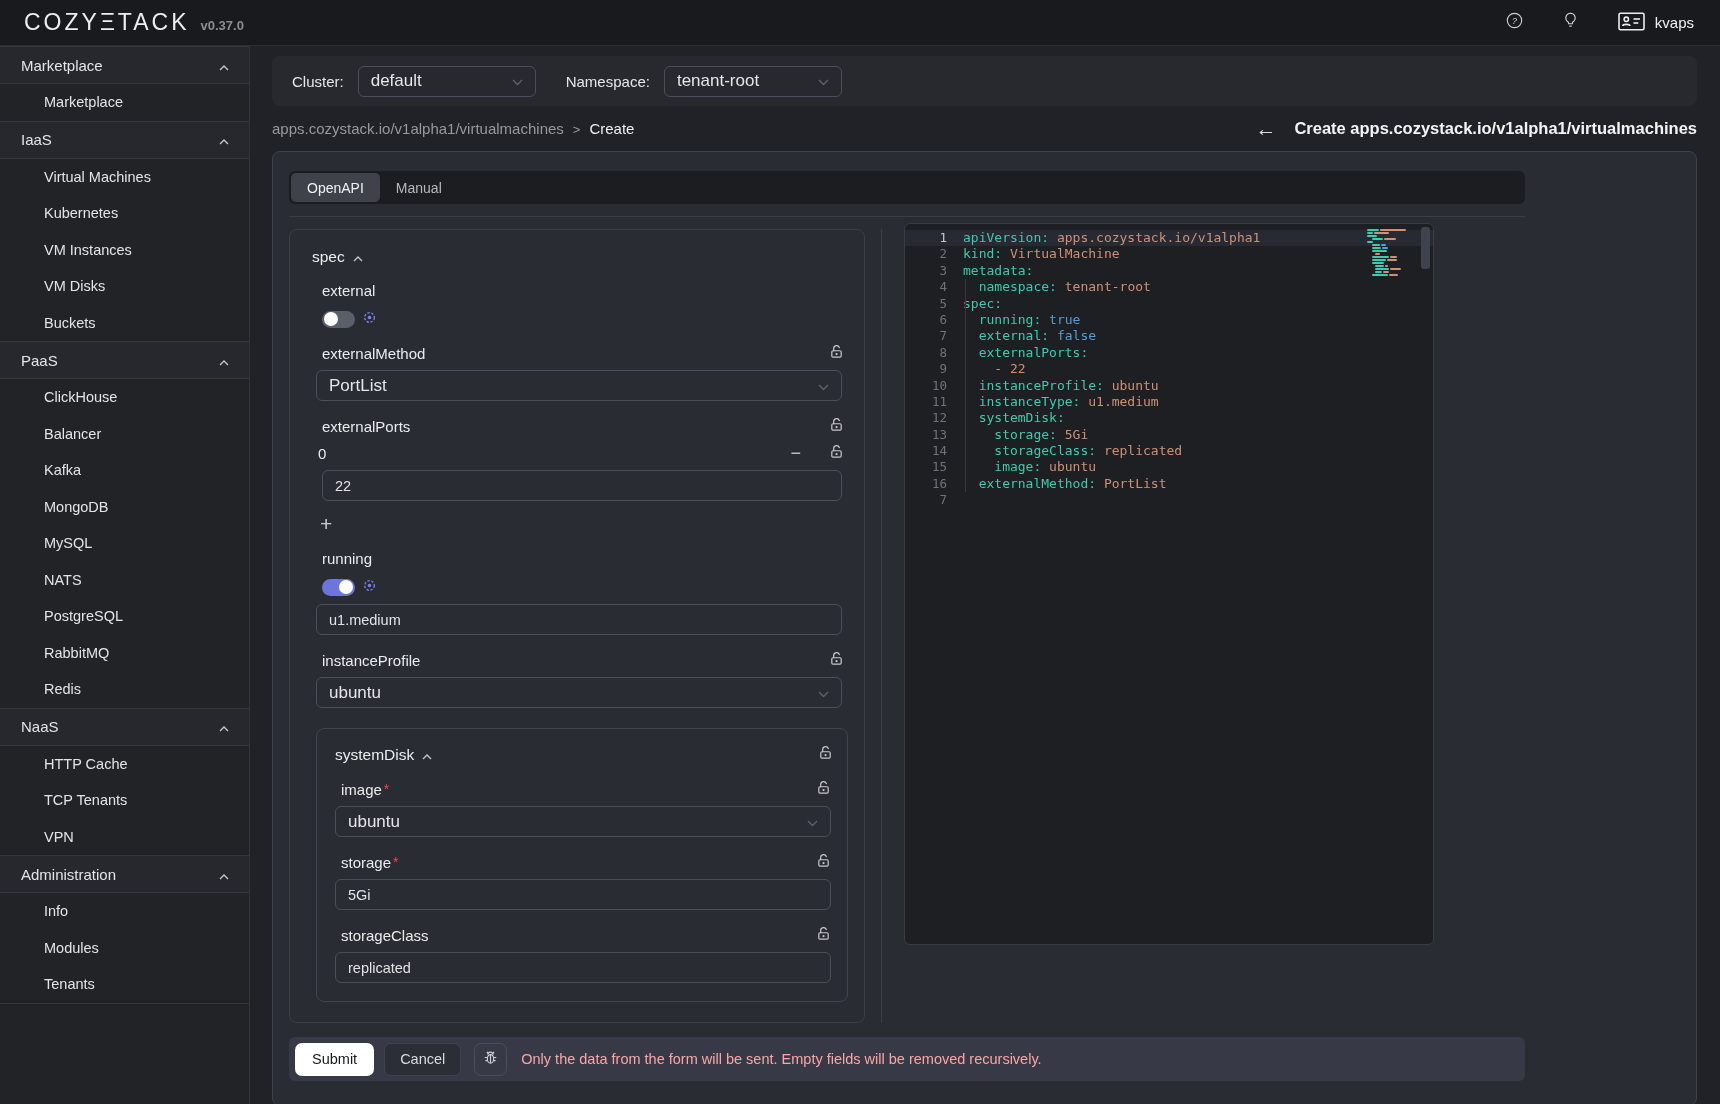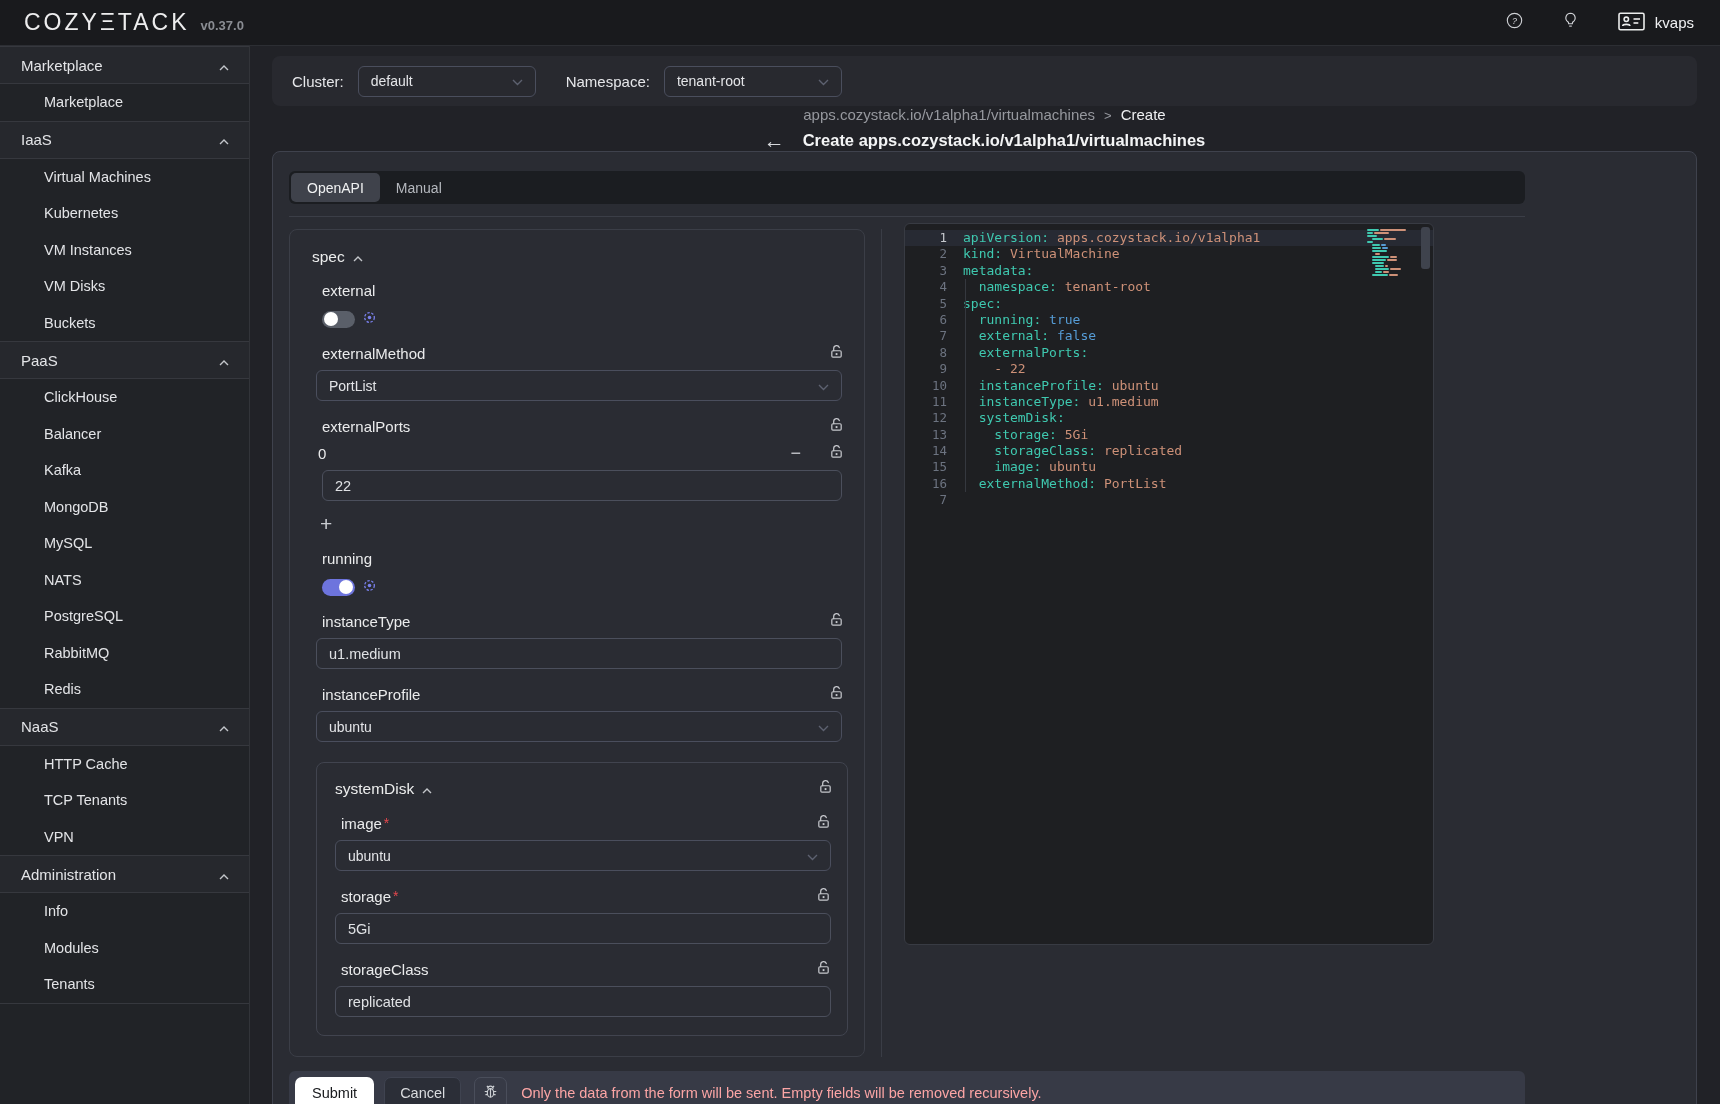--- a/index.html
+++ b/index.html
@@ -29,25 +29,25 @@
   .nav-tail-divider { height:1px; background:#36383e; }
 
   
   .main { position:absolute; top:46px; left:250px; right:0; bottom:0; background:#212227; overflow:hidden; }
 
   .cluster-bar { margin:10px 23px 0 22px; height:50px; background:#28292f; border-radius:8px;
                  display:flex; align-items:center; padding:0 20px; }
   .cb-label { font-size:15px; color:#e6e7ea; }
   .cb-label.ns { margin-left:30px; }
   .select { height:31px; border:1px solid #4a4e5d; border-radius:6px; display:flex; align-items:center;
-            justify-content:space-between; padding:0 12px; font-size:14px; color:#e4e5e8;
+            justify-content:space-between; padding:0 12px; font-size:17px; color:#e4e5e8;
             cursor:pointer; background:transparent; }
   .cluster-bar .select { width:178px; margin-left:14px; }
 
-  .crumb-row { margin:0 23px 0 22px; height:45px; display:flex; align-items:center; justify-content:space-between;flex-direction:column; }
+  .crumb-row { margin:0 23px 0 22px; height:45px; display:flex; align-items:center; justify-content:space-between; }
   .crumbs { font-size:15px; color:#96989e; }
   .crumb-sep { margin:0 9px; font-size:13px; }
   .crumb-cur { color:#eeeff1; }
   .page-title-wrap { display:flex; align-items:center; gap:18px; }
   .back-arrow { font-size:21px; color:#d6d8db; cursor:pointer; line-height:1; }
   .page-title { font-size:16.5px; font-weight:bold; color:#f3f4f5; }
 
   
   .panel { margin:0 23px 0 22px; background:#2a2c33; border:1px solid #3f424d; border-radius:8px;
            padding:16px 16px 24px 16px; }
@@ -322,30 +322,20 @@
               <div class="toggle-row">
                 <span class="toggle on">
                     <span class="knob"></span>
                   </span>
                 <i><svg width="13" height="13" viewBox="0 0 14 14" fill="none">
                       <circle cx="7" cy="7" r="5.2" stroke="#7a81ee" stroke-width="1.4" stroke-dasharray="2.6 1.7"></circle>
                       <circle cx="7" cy="7" r="1.9" fill="#7a81ee"></circle>
                     </svg></i>
               </div>
 
-              <div class="f-label">
-                <span class="lbl-text">instanceType</span>
-                <span class="lock-slot">
-                    <i><svg width="15" height="15" viewBox="0 0 16 16" fill="none">
-                        <path d="M5 7.2 V4.8 a3.1 3.1 0 0 1 6 -1" stroke="#c6c8cd" stroke-width="1.3" fill="none" stroke-linecap="round"></path>
-                        <rect x="3" y="7.2" width="10" height="6.8" rx="1.2" stroke="#c6c8cd" stroke-width="1.3"></rect>
-                        <rect x="7.1" y="9.7" width="1.9" height="2.1" fill="#c6c8cd"></rect>
-                      </svg></i>
-                  </span>
-              </div>
               <input class="f-input f-select" value="u1.medium" style="">
 
               <div class="f-label">
                 <span class="lbl-text">instanceProfile</span>
                 <span class="lock-slot">
                     <i><svg width="15" height="15" viewBox="0 0 16 16" fill="none">
                         <path d="M5 7.2 V4.8 a3.1 3.1 0 0 1 6 -1" stroke="#c6c8cd" stroke-width="1.3" fill="none" stroke-linecap="round"></path>
                         <rect x="3" y="7.2" width="10" height="6.8" rx="1.2" stroke="#c6c8cd" stroke-width="1.3"></rect>
                         <rect x="7.1" y="9.7" width="1.9" height="2.1" fill="#c6c8cd"></rect>
                       </svg></i>

